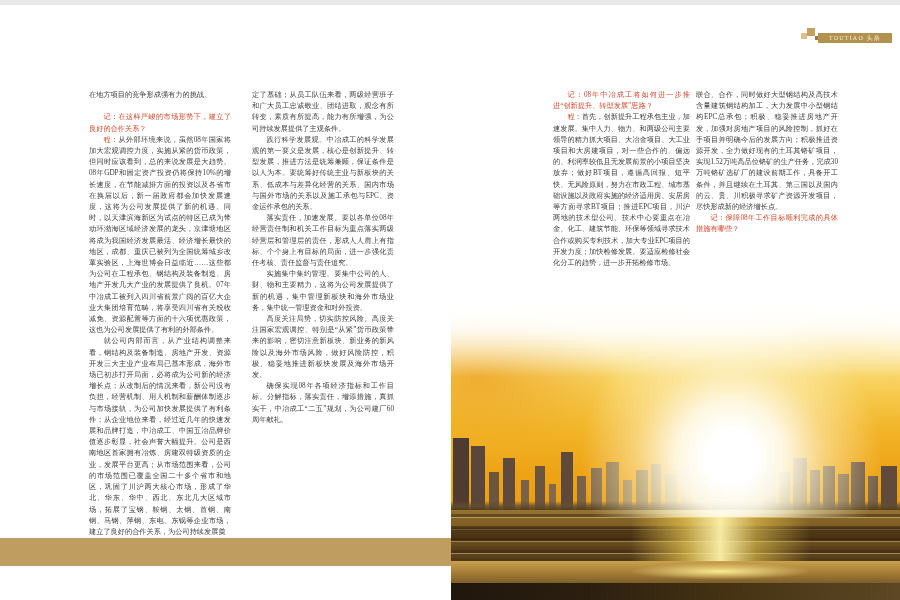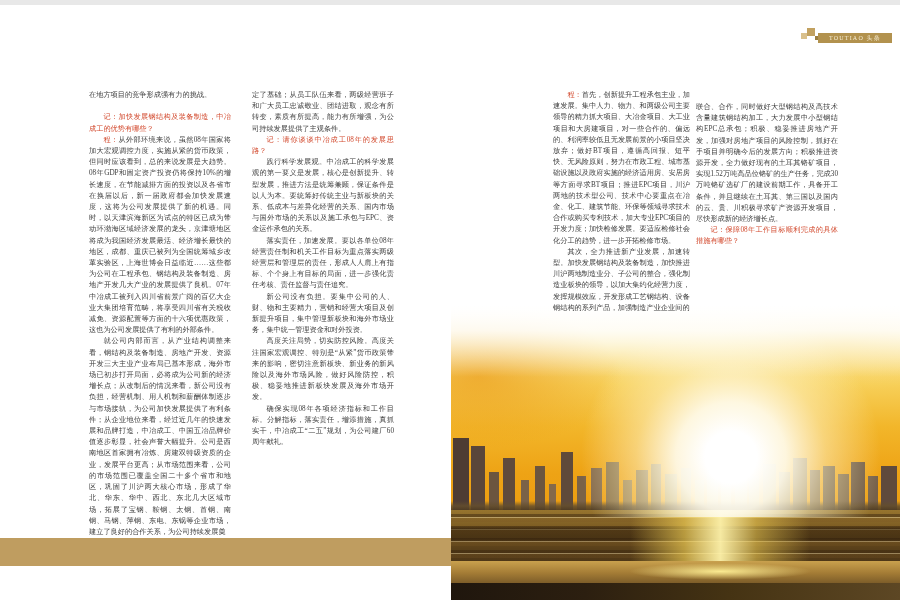--- a/index.html
+++ b/index.html
@@ -28,21 +28,21 @@
   }
   .col p{margin:0;}
   .p-ind{text-indent:2em;}
   .p-plain{text-indent:0;}
   .p-q{text-indent:2em;color:var(--qa-red,#d2482c);}
   .gap{margin-top:11.2px !important;}
   .speaker{color:var(--qa-red,#d2482c);}
   .col1{left:89px;top:85px;width:142px;height:452px;}
   .col2{left:252px;top:85px;width:142px;height:452px;}
   .col3{left:553px;top:85px;width:137px;height:252px;}
-  .col4{left:696px;top:97px;width:142px;height:242px;}
+  .col4{left:696px;top:85px;width:142px;height:242px;}
 
   
   .gold-bar{
     position:absolute;left:0;top:533px;width:451px;height:28px;
     background:var(--gold,#bf9d60);z-index:2;
   }
 
   
   .photo{position:absolute;left:451px;top:300px;width:449px;height:300px;z-index:1;}
   .photo::before{ 
@@ -94,36 +94,35 @@
 
   <div class="sq sq1"></div>
   <div class="sq sq2"></div>
   <div class="sq sq3"></div>
   <div class="banner">
     <span>TOUTIAO 头条</span>
   </div>
 
   <div class="col col1">
       <p class="p-plain">在地方项目的竞争形成强有力的挑战。</p>
-      <p class="p-q gap">记：加快发展钢结构及装备制造，中冶成工的优势有哪些？</p>
+      <p class="p-q gap">记：在这样严峻的市场形势下，建立了良好的合作关系？</p>
       <p class="p-ind"><span class="speaker">程：</span>从外部环境来说，虽然08年国家将加大宏观调控力度，实施从紧的货币政策，但同时应该看到，总的来说发展是大趋势。08年GDP和固定资产投资仍将保持10%的增长速度，在节能减排方面的投资以及各省市在换届以后，新一届政府都会加快发展速度，这将为公司发展提供了新的机遇。同时，以天津滨海新区为试点的特区已成为带动环渤海区域经济发展的龙头，京津塘地区将成为我国经济发展最活、经济增长最快的地区，成都、重庆已被列为全国统筹城乡改革实验区，上海世博会日益临近……这些都为公司在工程承包、钢结构及装备制造、房地产开发几大产业的发展提供了良机。07年中冶成工被列入四川省前景广阔的百亿大企业大集团培育范畴，将享受四川省有关税收减免、资源配置等方面的十六项优惠政策，这也为公司发展提供了有利的外部条件。</p>
       <p class="p-ind">就公司内部而言，从产业结构调整来看，钢结构及装备制造、房地产开发、资源开发三大主业产业布局已基本形成，海外市场已初步打开局面，必将成为公司新的经济增长点；从改制后的情况来看，新公司没有负担，经营机制、用人机制和薪酬体制逐步与市场接轨，为公司加快发展提供了有利条件；从企业地位来看，经过近几年的快速发展和品牌打造，中冶成工、中国五冶品牌价值逐步彰显，社会声誉大幅提升。公司是西南地区首家拥有冶炼、房建双特级资质的企业，发展平台更高；从市场范围来看，公司的市场范围已覆盖全国二十多个省市和地区，巩固了川沪两大核心市场，形成了华北、华东、华中、西北、东北几大区域市场，拓展了宝钢、鞍钢、太钢、首钢、南钢、马钢、萍钢、东电、东锅等企业市场，建立了良好的合作关系，为公司持续发展奠</p>
     </div>
   <div class="col col2">
       <p class="p-plain">定了基础；从员工队伍来看，两级经营班子和广大员工忠诚敬业、团结进取，观念有所转变，素质有所提高，能力有所增强，为公司持续发展提供了主观条件。</p>
-      <p class="p-q">记：请你谈谈中冶成工08年的发展思路？</p>
       <p class="p-ind">践行科学发展观。中冶成工的科学发展观的第一要义是发展，核心是创新提升、转型发展，推进方法是统筹兼顾，保证条件是以人为本。要统筹好传统主业与新板块的关系、低成本与差异化经营的关系、国内市场与国外市场的关系以及施工承包与EPC、资金运作承包的关系。</p>
       <p class="p-ind">落实责任，加速发展。要以各单位08年经营责任制和机关工作目标为重点落实两级经营层和管理层的责任，形成人人肩上有指标、个个身上有目标的局面，进一步强化责任考核、责任监督与责任追究。</p>
-      <p class="p-ind">新公司没有负担。要集中公司的人、财、物和主要精力，营销和经营大项目及创新提升项目，集中管理新板块和海外市场业务，集中统一管理资金和对外投资。</p>
+      <p class="p-ind">实施集中集约管理。要集中公司的人、财、物和主要精力，这将为公司发展提供了新的机遇，集中管理新板块和海外市场业务，集中统一管理资金和对外投资。</p>
       <p class="p-ind">高度关注局势，切实防控风险。高度关注国家宏观调控、特别是“从紧”货币政策带来的影响，密切注意新板块、新业务的新风险以及海外市场风险，做好风险防控，积极、稳妥地推进新板块发展及海外市场开发。</p>
       <p class="p-ind">确保实现08年各项经济指标和工作目标。分解指标，落实责任，增添措施，真抓实干，中冶成工“二五”规划，为公司建厂60周年献礼。</p>
     </div>
   <div class="col col3">
+      <p class="p-q">记：08年中冶成工将如何进一步推进“创新提升、转型发展”思路？</p>
       <p class="p-ind"><span class="speaker">程：</span>首先，创新提升工程承包主业，加速发展。集中人力、物力、和两级公司主要领导的精力抓大项目、大冶金项目、大工业项目和大房建项目，对一些合作的、偏远的、利润率较低且无发展前景的小项目坚决放弃；做好BT项目，遵循高回报、短平快、无风险原则，努力在市政工程、城市基础设施以及政府实施的经济适用房、安居房等方面寻求BT项目；推进EPC项目，川沪两地的技术型公司、技术中心要重点在冶金、化工、建筑节能、环保等领域寻求技术合作或购买专利技术，加大专业EPC项目的开发力度；加快检修发展。要适应检修社会化分工的趋势，进一步开拓检修市场。</p>
-      <p class="p-ind">其次，全力推进新产业发展，加速转型。加快发展钢结构及装备制造，加快推进川沪两地制造业分、子公司的整合，强化制造业板块的领导，以加大集约化经营力度，发挥规模效应，开发形成工艺钢结构、设备钢结构的系列产品，加强制造产业企业间的</p>
     </div>
   <div class="col col4">
       <p class="p-plain">联合、合作，同时做好大型钢结构及高技术含量建筑钢结构加工，大力发展中小型钢结构EPC总承包；积极、稳妥推进房地产开发，加强对房地产项目的风险控制，抓好在手项目并明确今后的发展方向；积极推进资源开发，全力做好现有的土耳其铬矿项目，实现1.52万吨高品位铬矿的生产任务，完成30万吨铬矿选矿厂的建设前期工作，具备开工条件，并且继续在土耳其、第三国以及国内的云、贵、川积极寻求矿产资源开发项目，尽快形成新的经济增长点。</p>
       <p class="p-q">记：保障08年工作目标顺利完成的具体措施有哪些？</p>
     </div>
 
   <div class="gold-bar"></div>
 
   <div class="photo">
     <div class="sky"></div>

